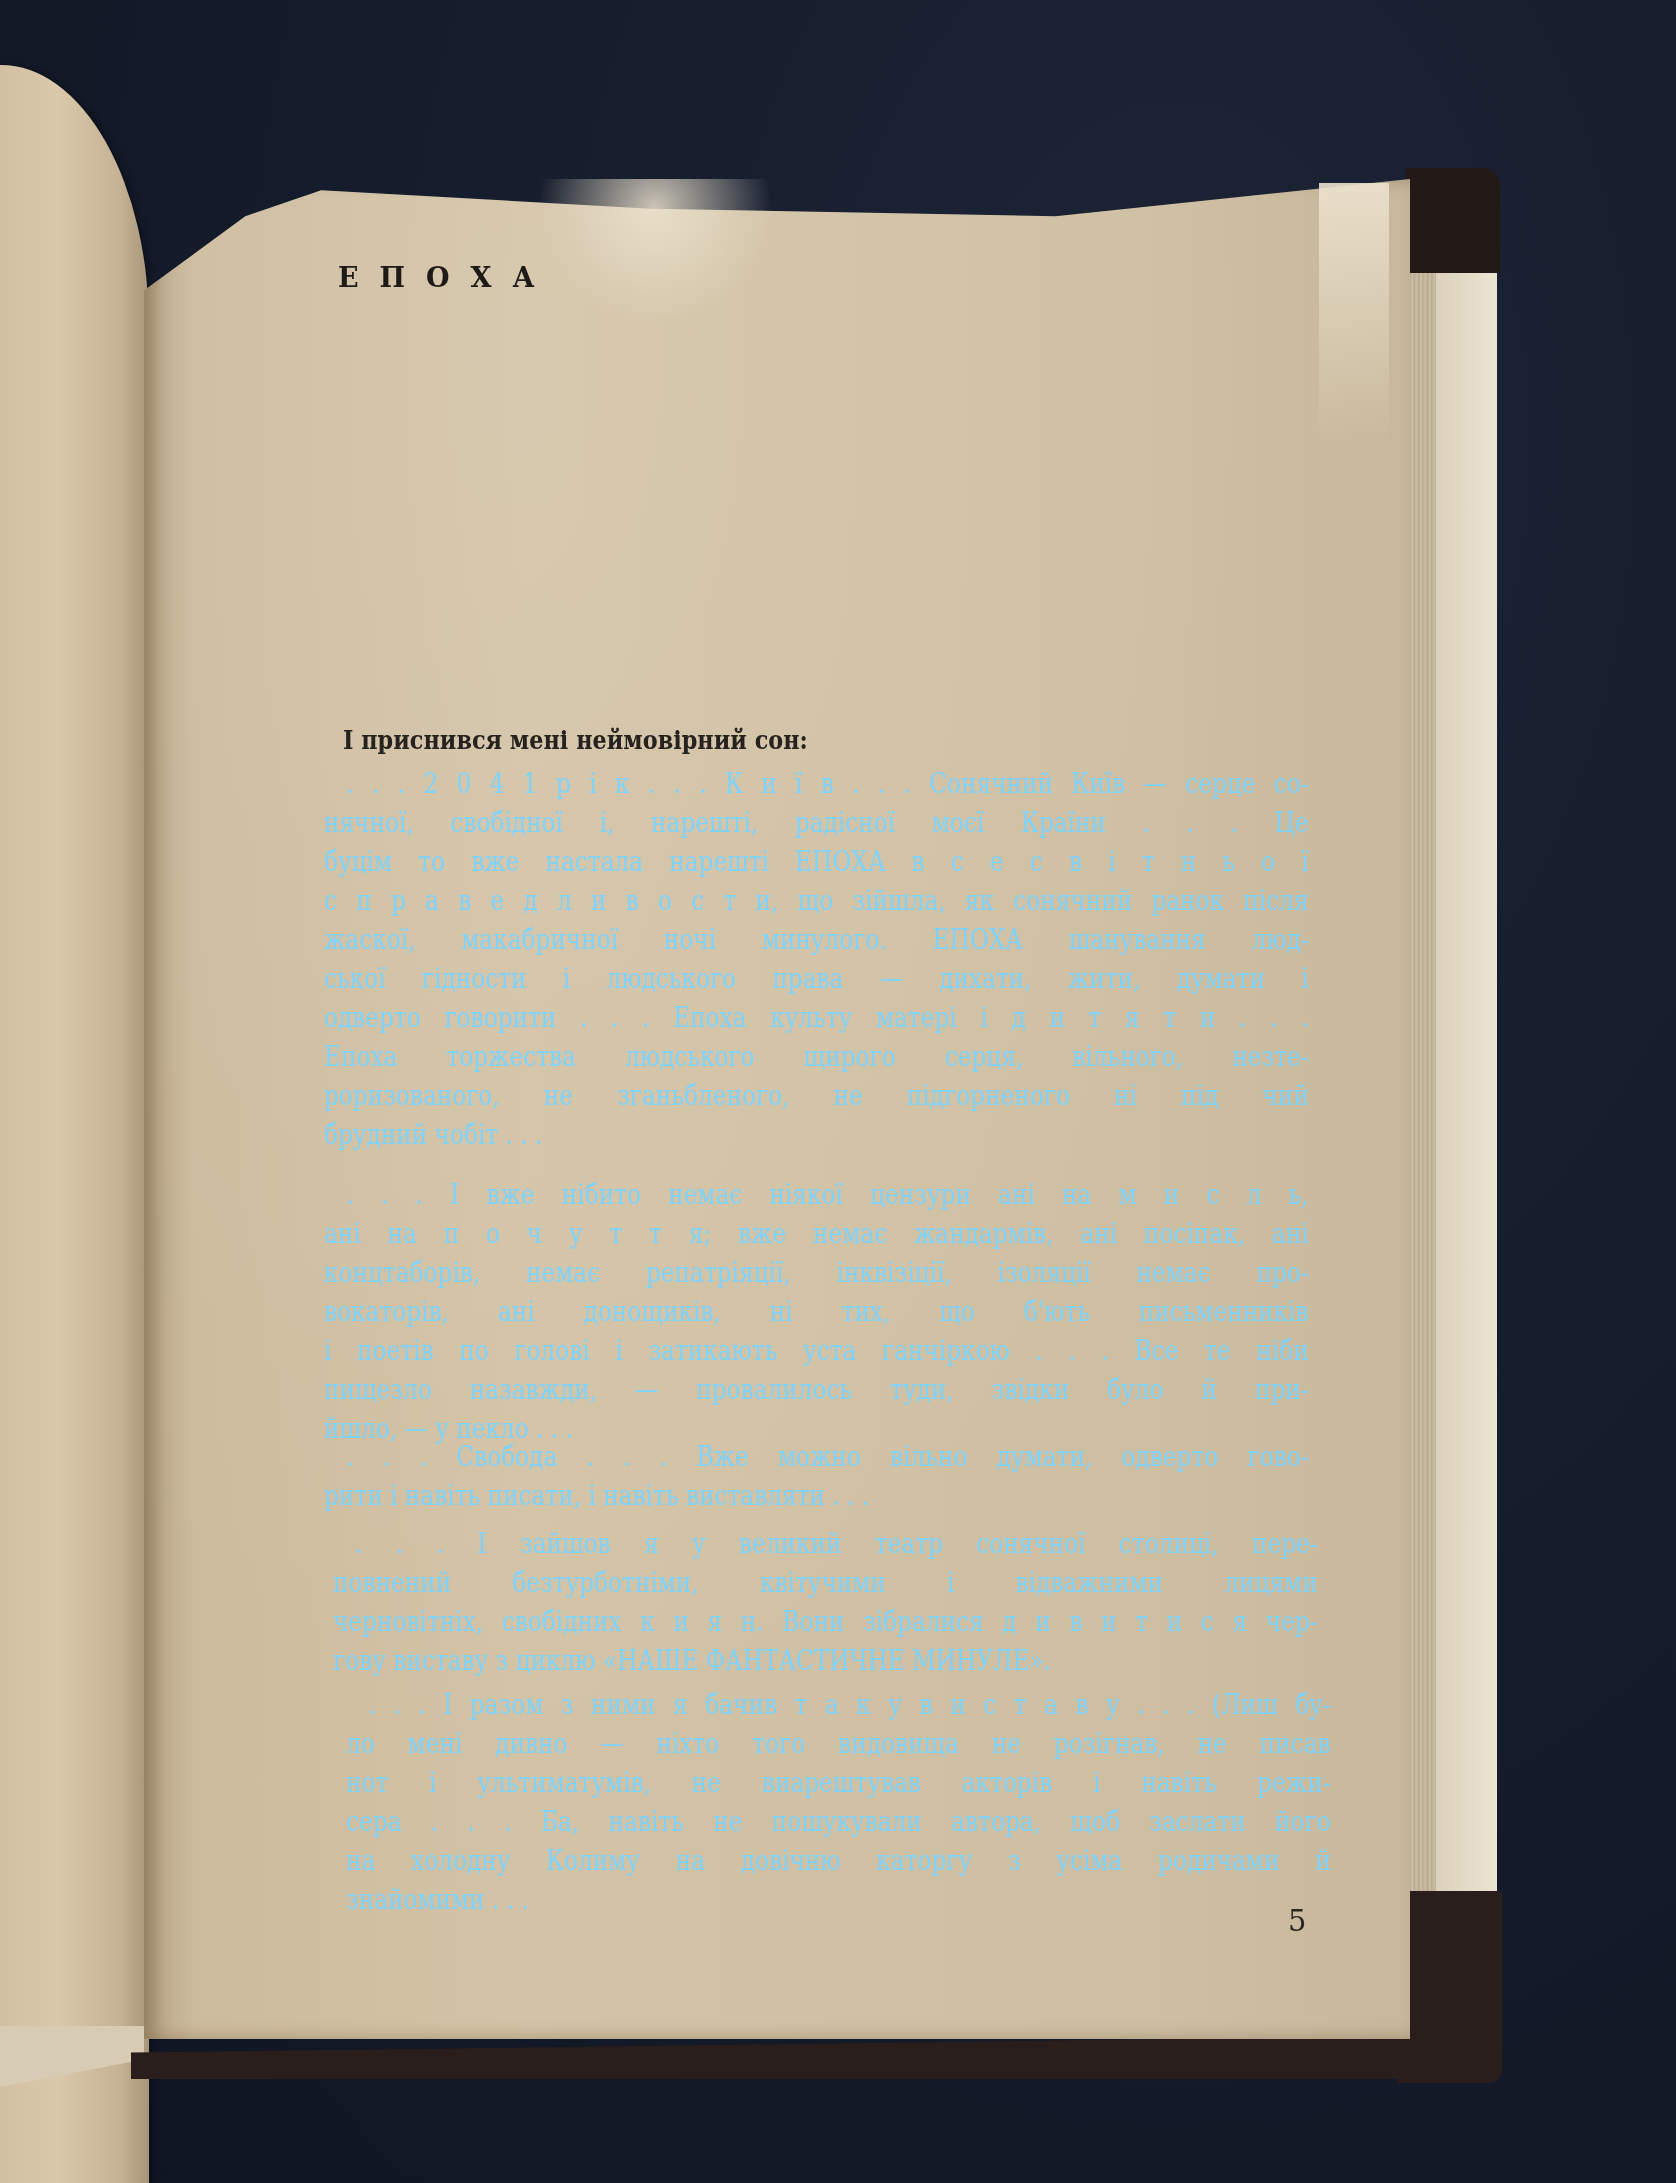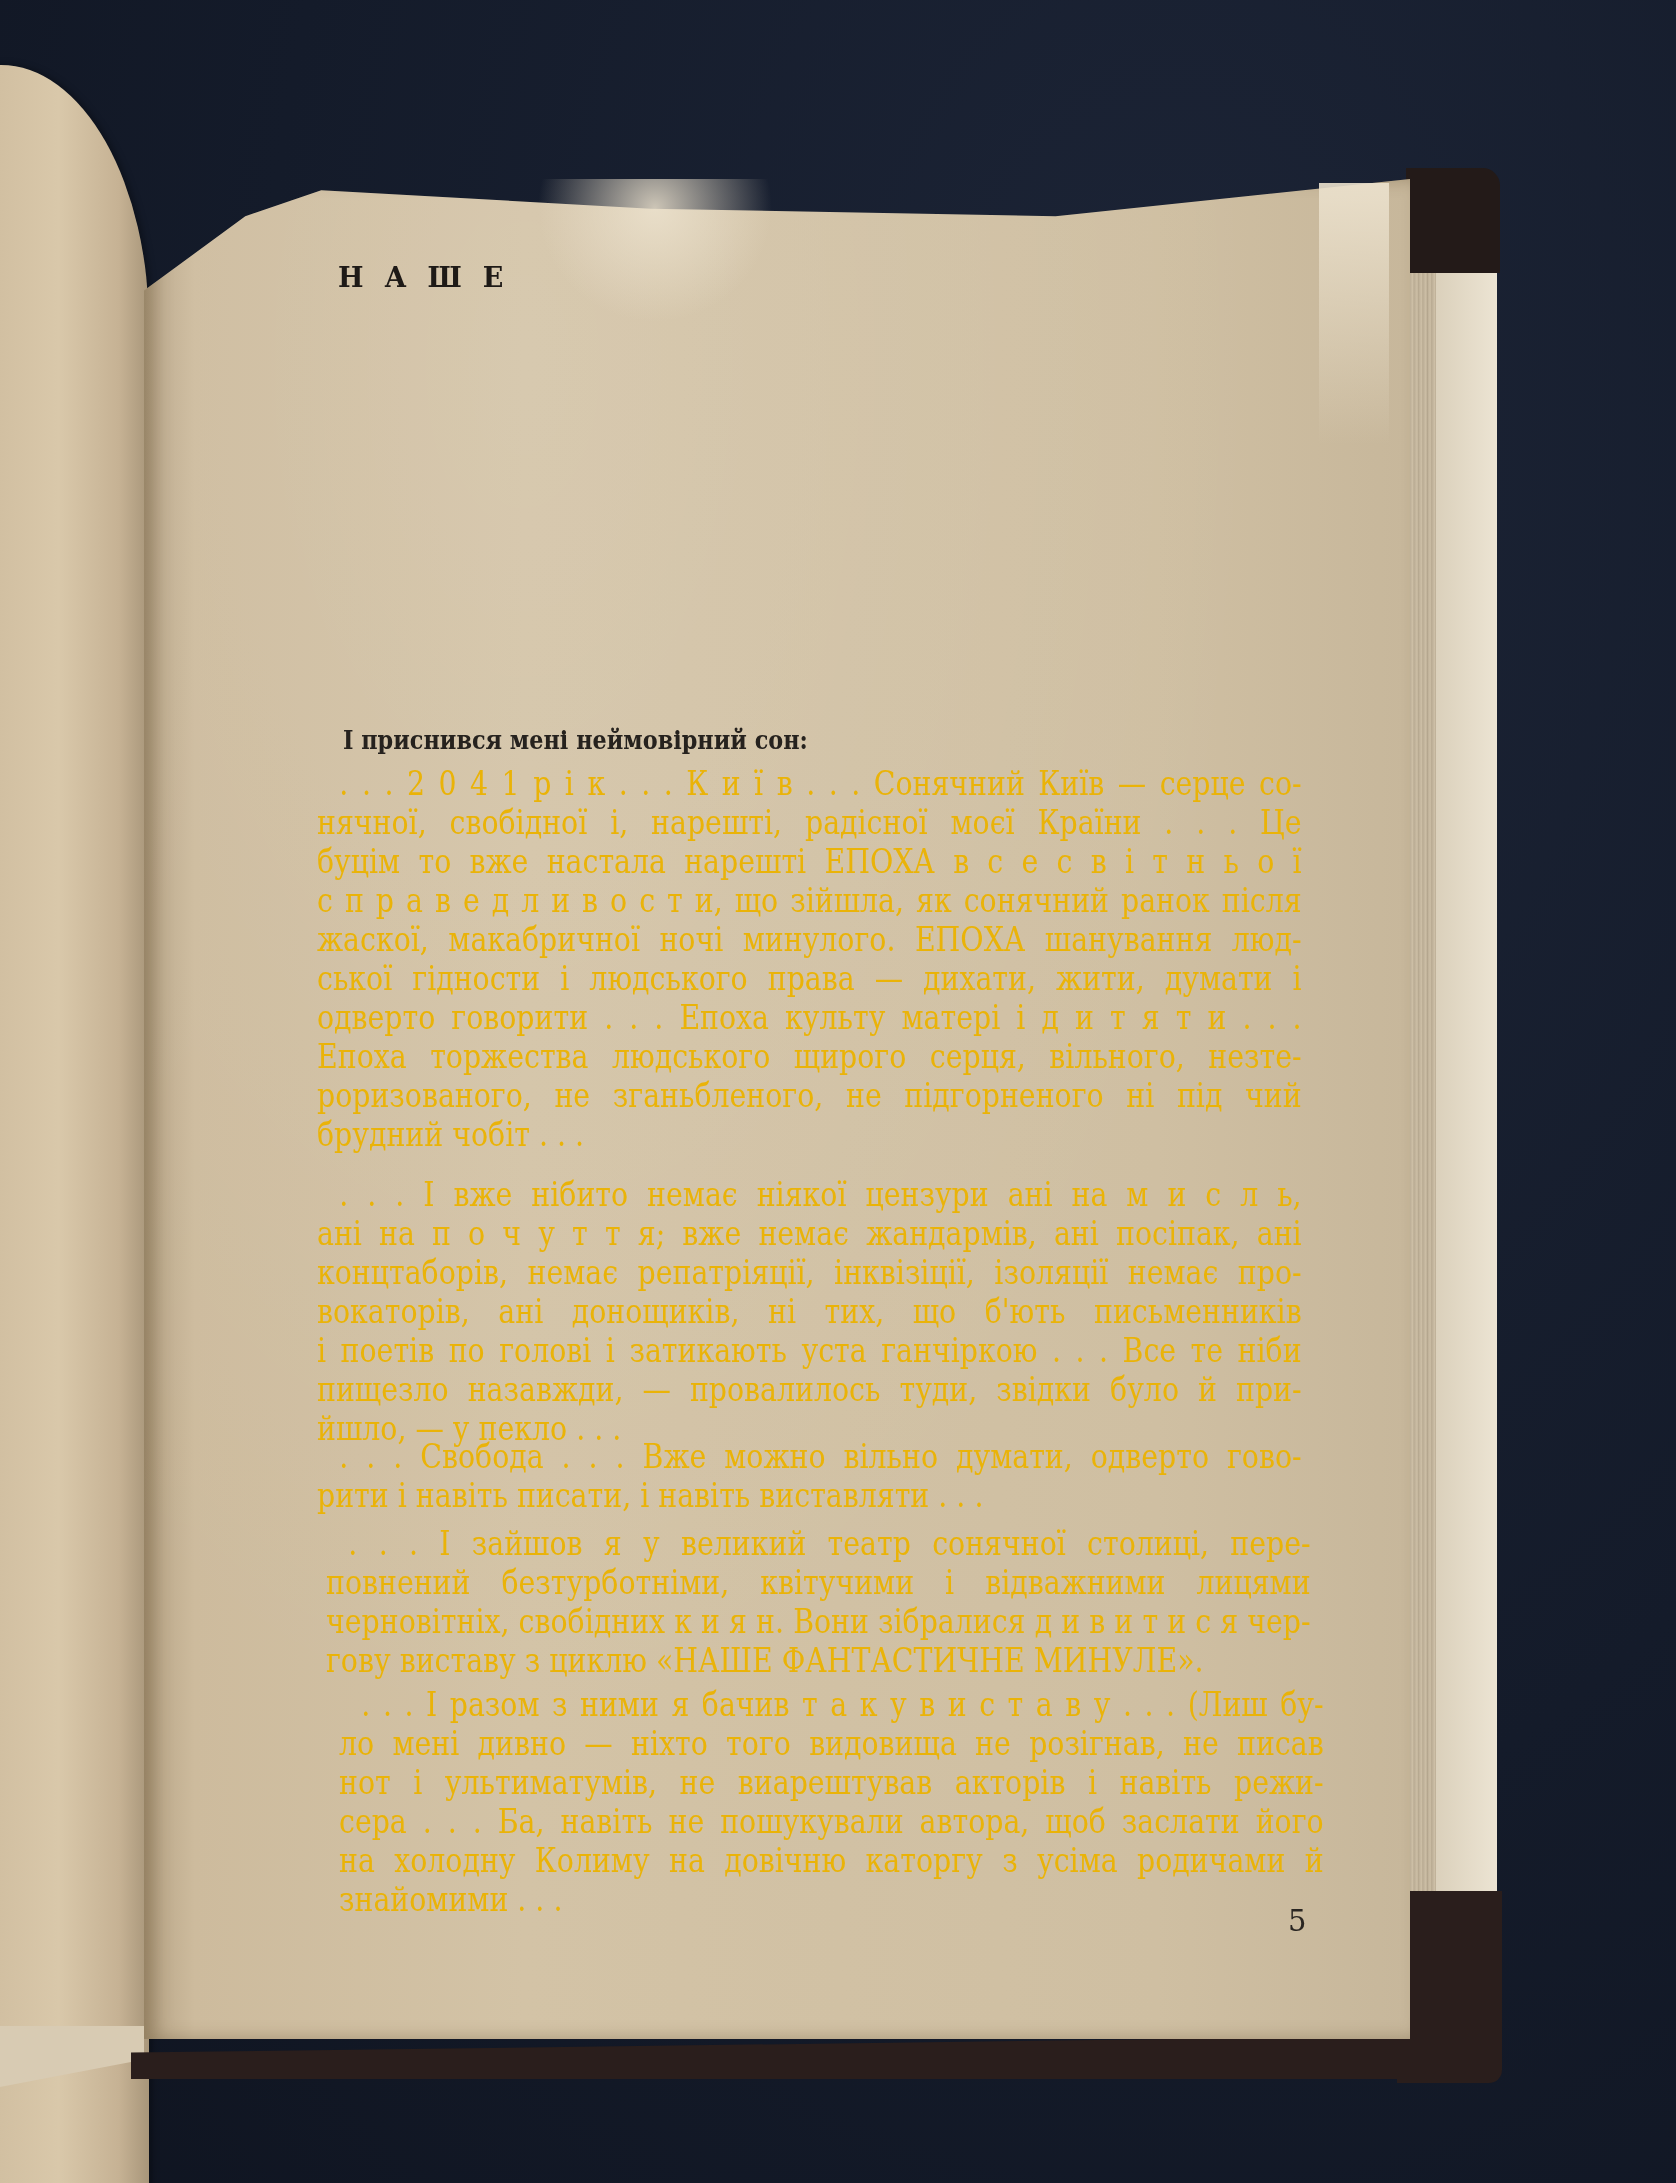--- a/index.html
+++ b/index.html
@@ -136,26 +136,26 @@
       font-weight: bold;
       font-size: 26px;
       color: #26221e;
       transform: scaleX(0.86);
       transform-origin: left top;
       white-space: nowrap;
     }
 
     .para {
       position: absolute;
-      left: 317px;
+      left: 324px;
       width: 987px;
       font-family: "DejaVu Serif", serif;
-      font-size: 33px;
+      font-size: 27px;
       line-height: 39px;
-      color: #eab308;
+      color: #7dd3fc;
     }
     .line {
       display: block;
       white-space: nowrap;
       text-align: justify;
       text-align-last: justify;
       transform: scaleX(0.86);
       transform-origin: left top;
       width: 116%;
     }
@@ -187,21 +187,21 @@
 <div class="cover-bottom-strip"></div>
 <div class="endpaper-strip"></div>
 <div class="page-block-edge"></div>
 <div class="cover-corner-top"></div>
 <div class="cover-corner-bottom"></div>
 
 <div class="page"></div>
 <div class="page-stain"></div>
 <div class="page-stain-right"></div>
 
-<div class="title">НАШЕ</div>
+<div class="title">ЕПОХА</div>
 
 <div class="lead">І приснився мені неймовірний сон:</div>
 
 <div class="para" style="top:764px;">
   <span class="line indent">. . . 2 0 4 1 р і к . . . К и ї в  . . .  Сонячний Київ — серце со-</span>
   <span class="line">нячної, свобідної і, нарешті, радісної моєї Країни . . .  Це</span>
   <span class="line">буцім то вже  настала  нарешті  ЕПОХА  в с е с в і т н ь о ї</span>
   <span class="line">с п р а в е д л и в о с т и, що зійшла, як сонячний ранок після</span>
   <span class="line">жаскої, макабричної ночі минулого. ЕПОХА шанування люд-</span>
   <span class="line">ської гідности і людського права — дихати, жити, думати і</span>

